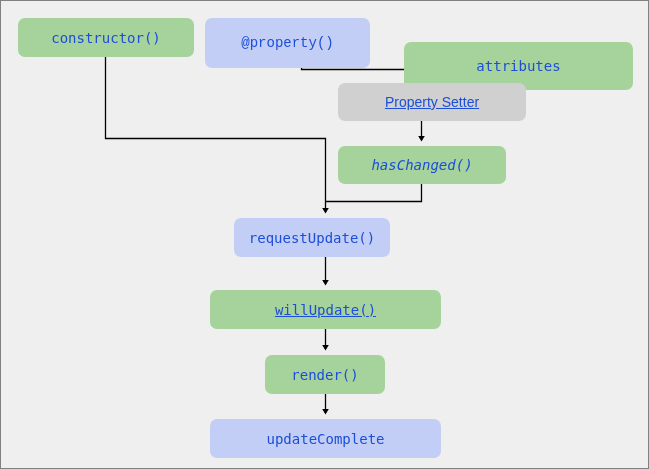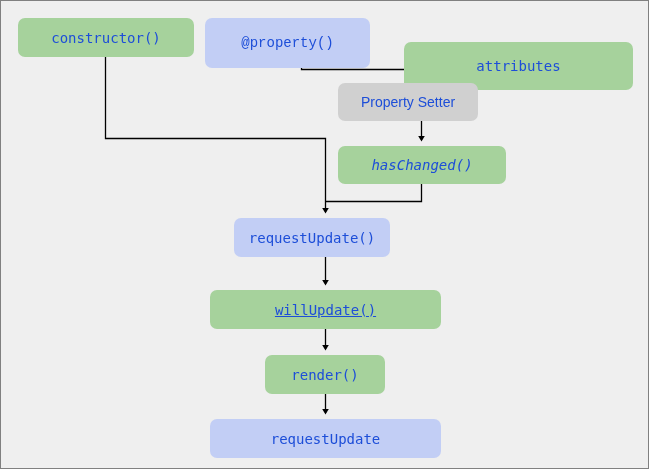--- a/index.html
+++ b/index.html
@@ -41,21 +41,21 @@
   }
   .node.green  { background: #a6d29c; }
   .node.blue   { background: #c2cef5; }
   .node.gray   { background: #d0d0d0; }
   .node.sans   { font-family: "Liberation Sans", sans-serif; font-size: 14px; }
 
   
   #n-constructor    { left: 17px;  top: 17px;  width: 176px; height: 39px; }
   #n-property       { left: 204px; top: 17px;  width: 165px; height: 50px; font-family: Liberation Mono, monospace; }
   #n-attributes     { left: 403px; top: 5px;  width: 229px; height: 48px; margin-top: 36px; }
-  #n-propertysetter { left: 337px; top: 82px;  width: 140px; height: 38px; }
+  #n-propertysetter { left: 337px; top: 82px;  width: 188px; height: 38px; text-decoration: underline; }
   #n-haschanged     { left: 337px; top: 145px; width: 168px; height: 38px; font-style: italic; }
   #n-requestupdate  { left: 233px; top: 217px; width: 156px; height: 39px; }
   #n-willupdate     { left: 209px; top: 289px; width: 231px; height: 39px; text-decoration: underline; }
   #n-render         { left: 264px; top: 354px; width: 120px; height: 39px; }
   #n-updatecomplete { left: 209px; top: 418px; width: 231px; height: 39px; }
 </style>
 </head>
 <body>
 
 <div id="canvas">
@@ -109,15 +109,15 @@
   <div class="node gray sans" id="n-propertysetter">Property Setter</div>
 
   <div class="node green" id="n-haschanged">hasChanged()</div>
 
   <div class="node blue" id="n-requestupdate">requestUpdate()</div>
 
   <div class="node green" id="n-willupdate">willUpdate()</div>
 
   <div class="node green" id="n-render">render()</div>
 
-  <div class="node blue" id="n-updatecomplete">requestUpdate</div>
+  <div class="node blue" id="n-updatecomplete">updateComplete</div>
 
 </div>
 
 </body></html>

